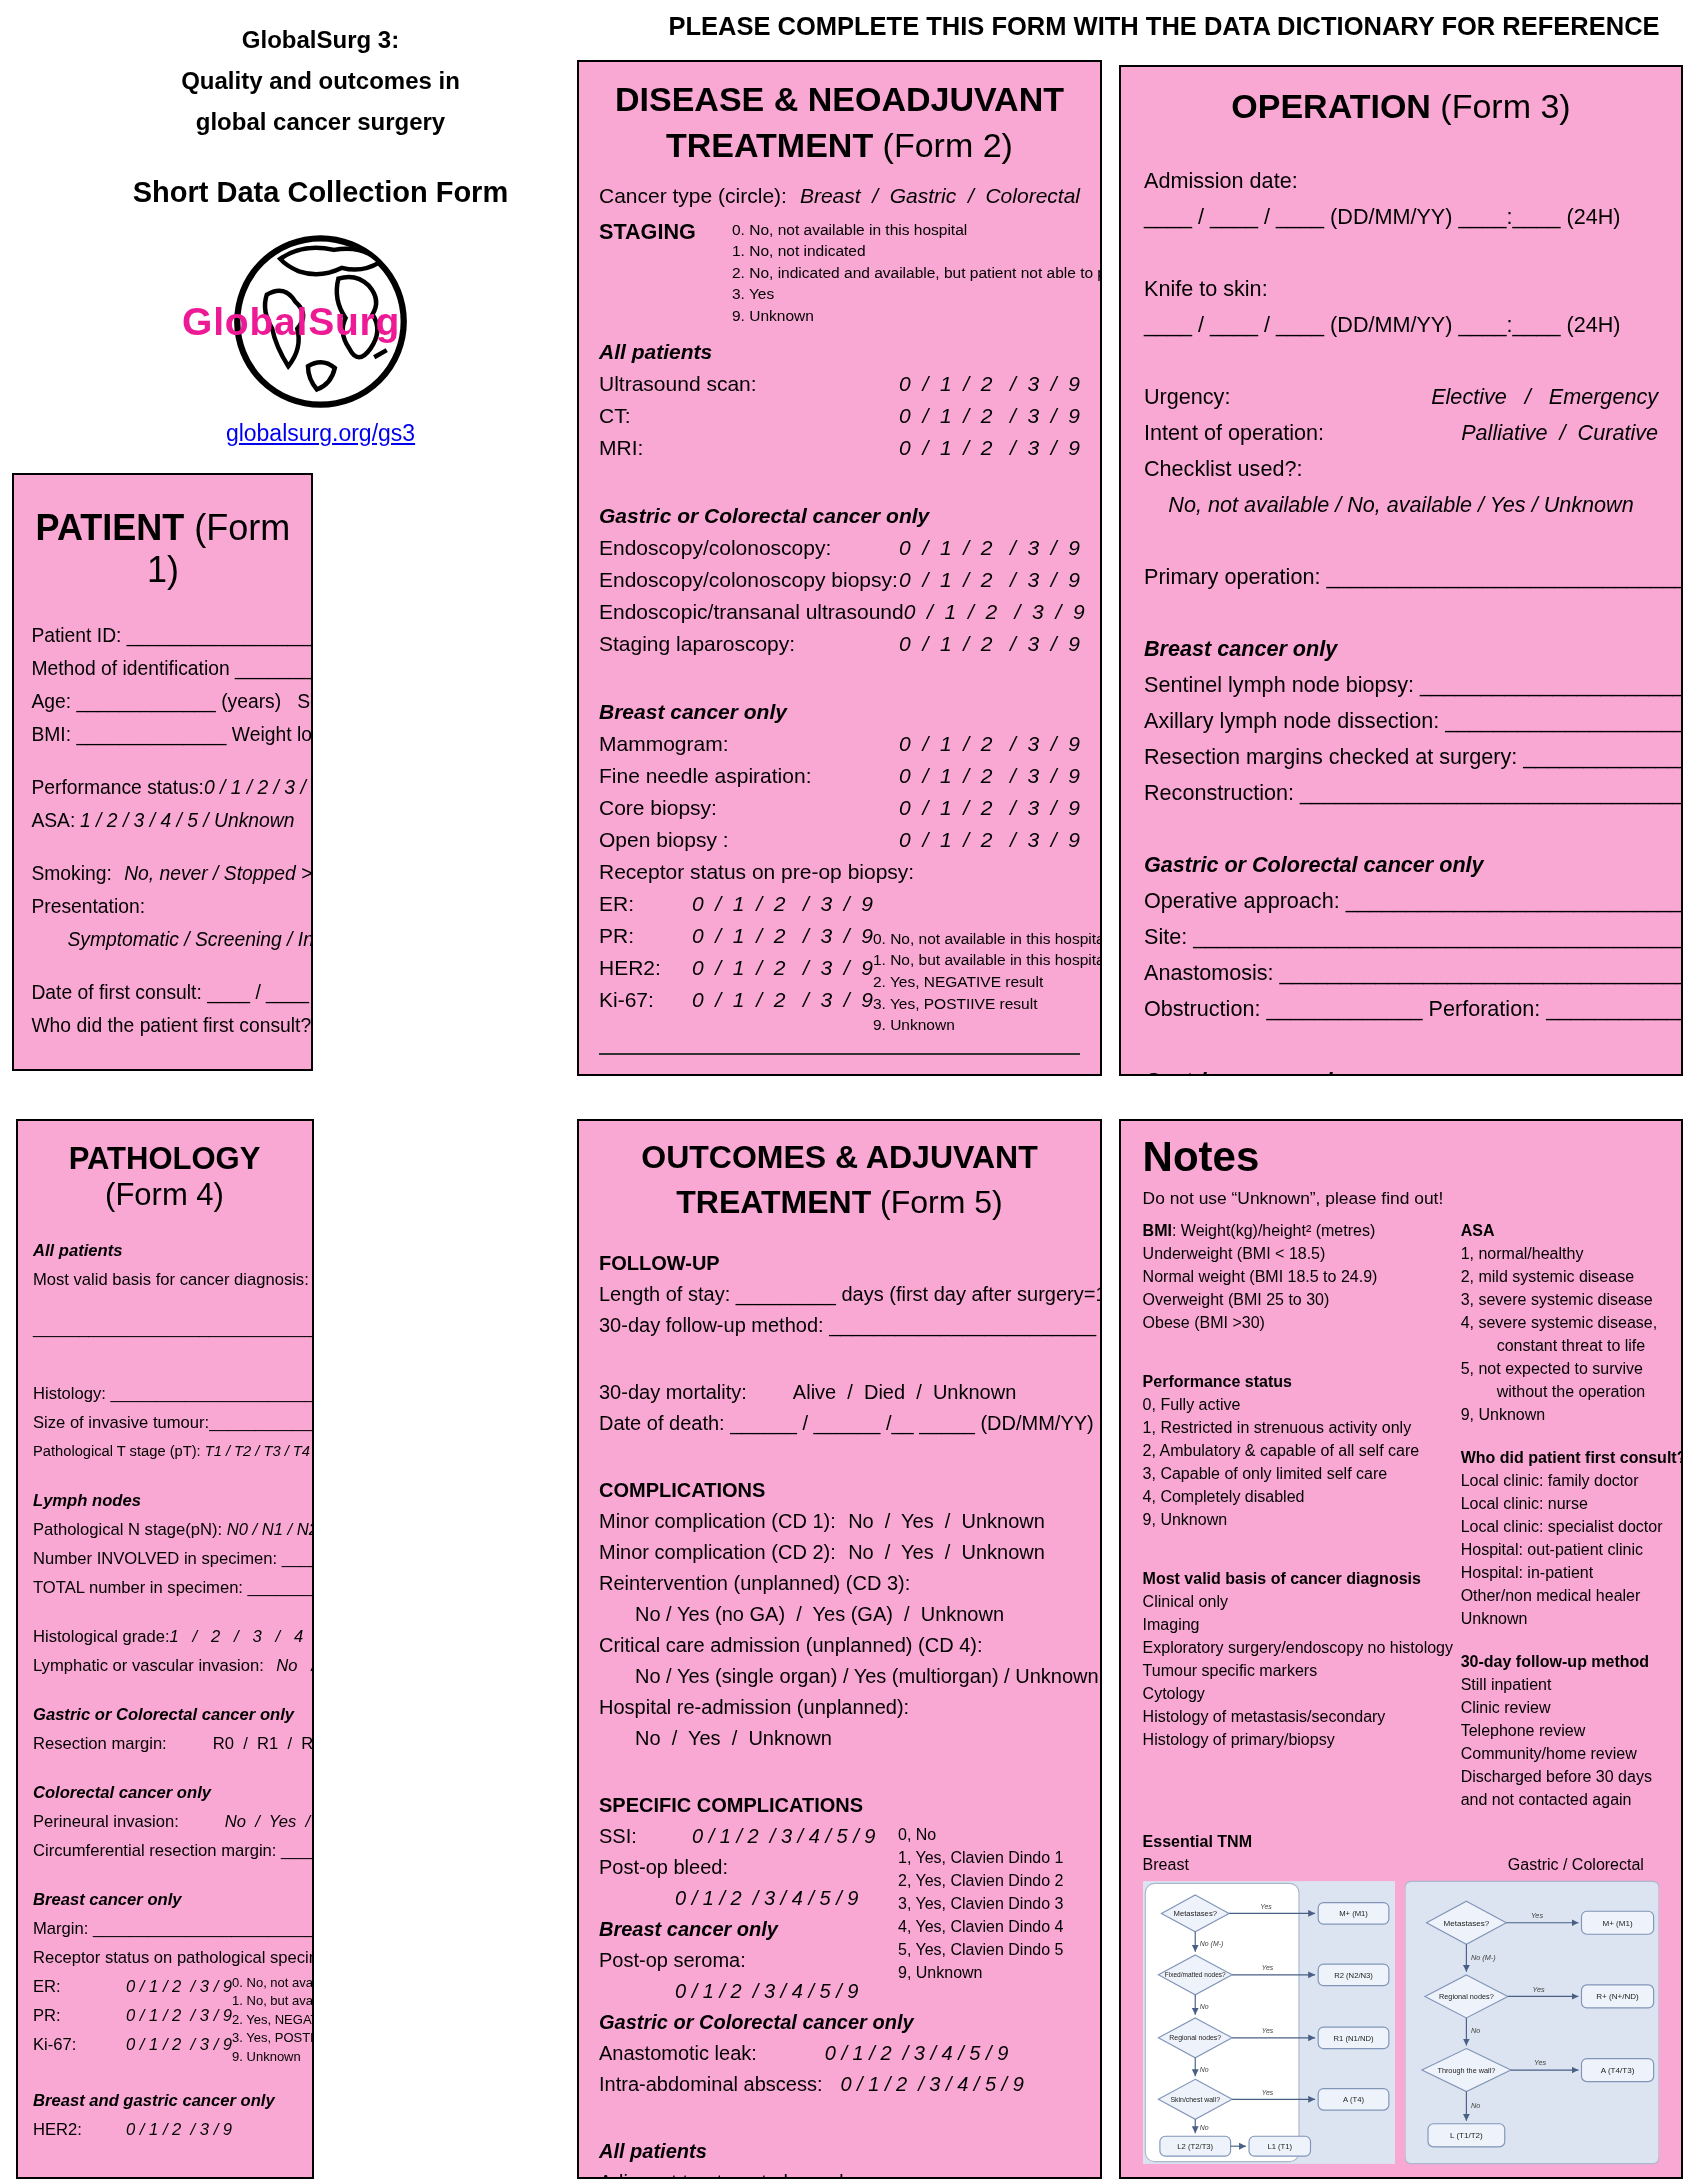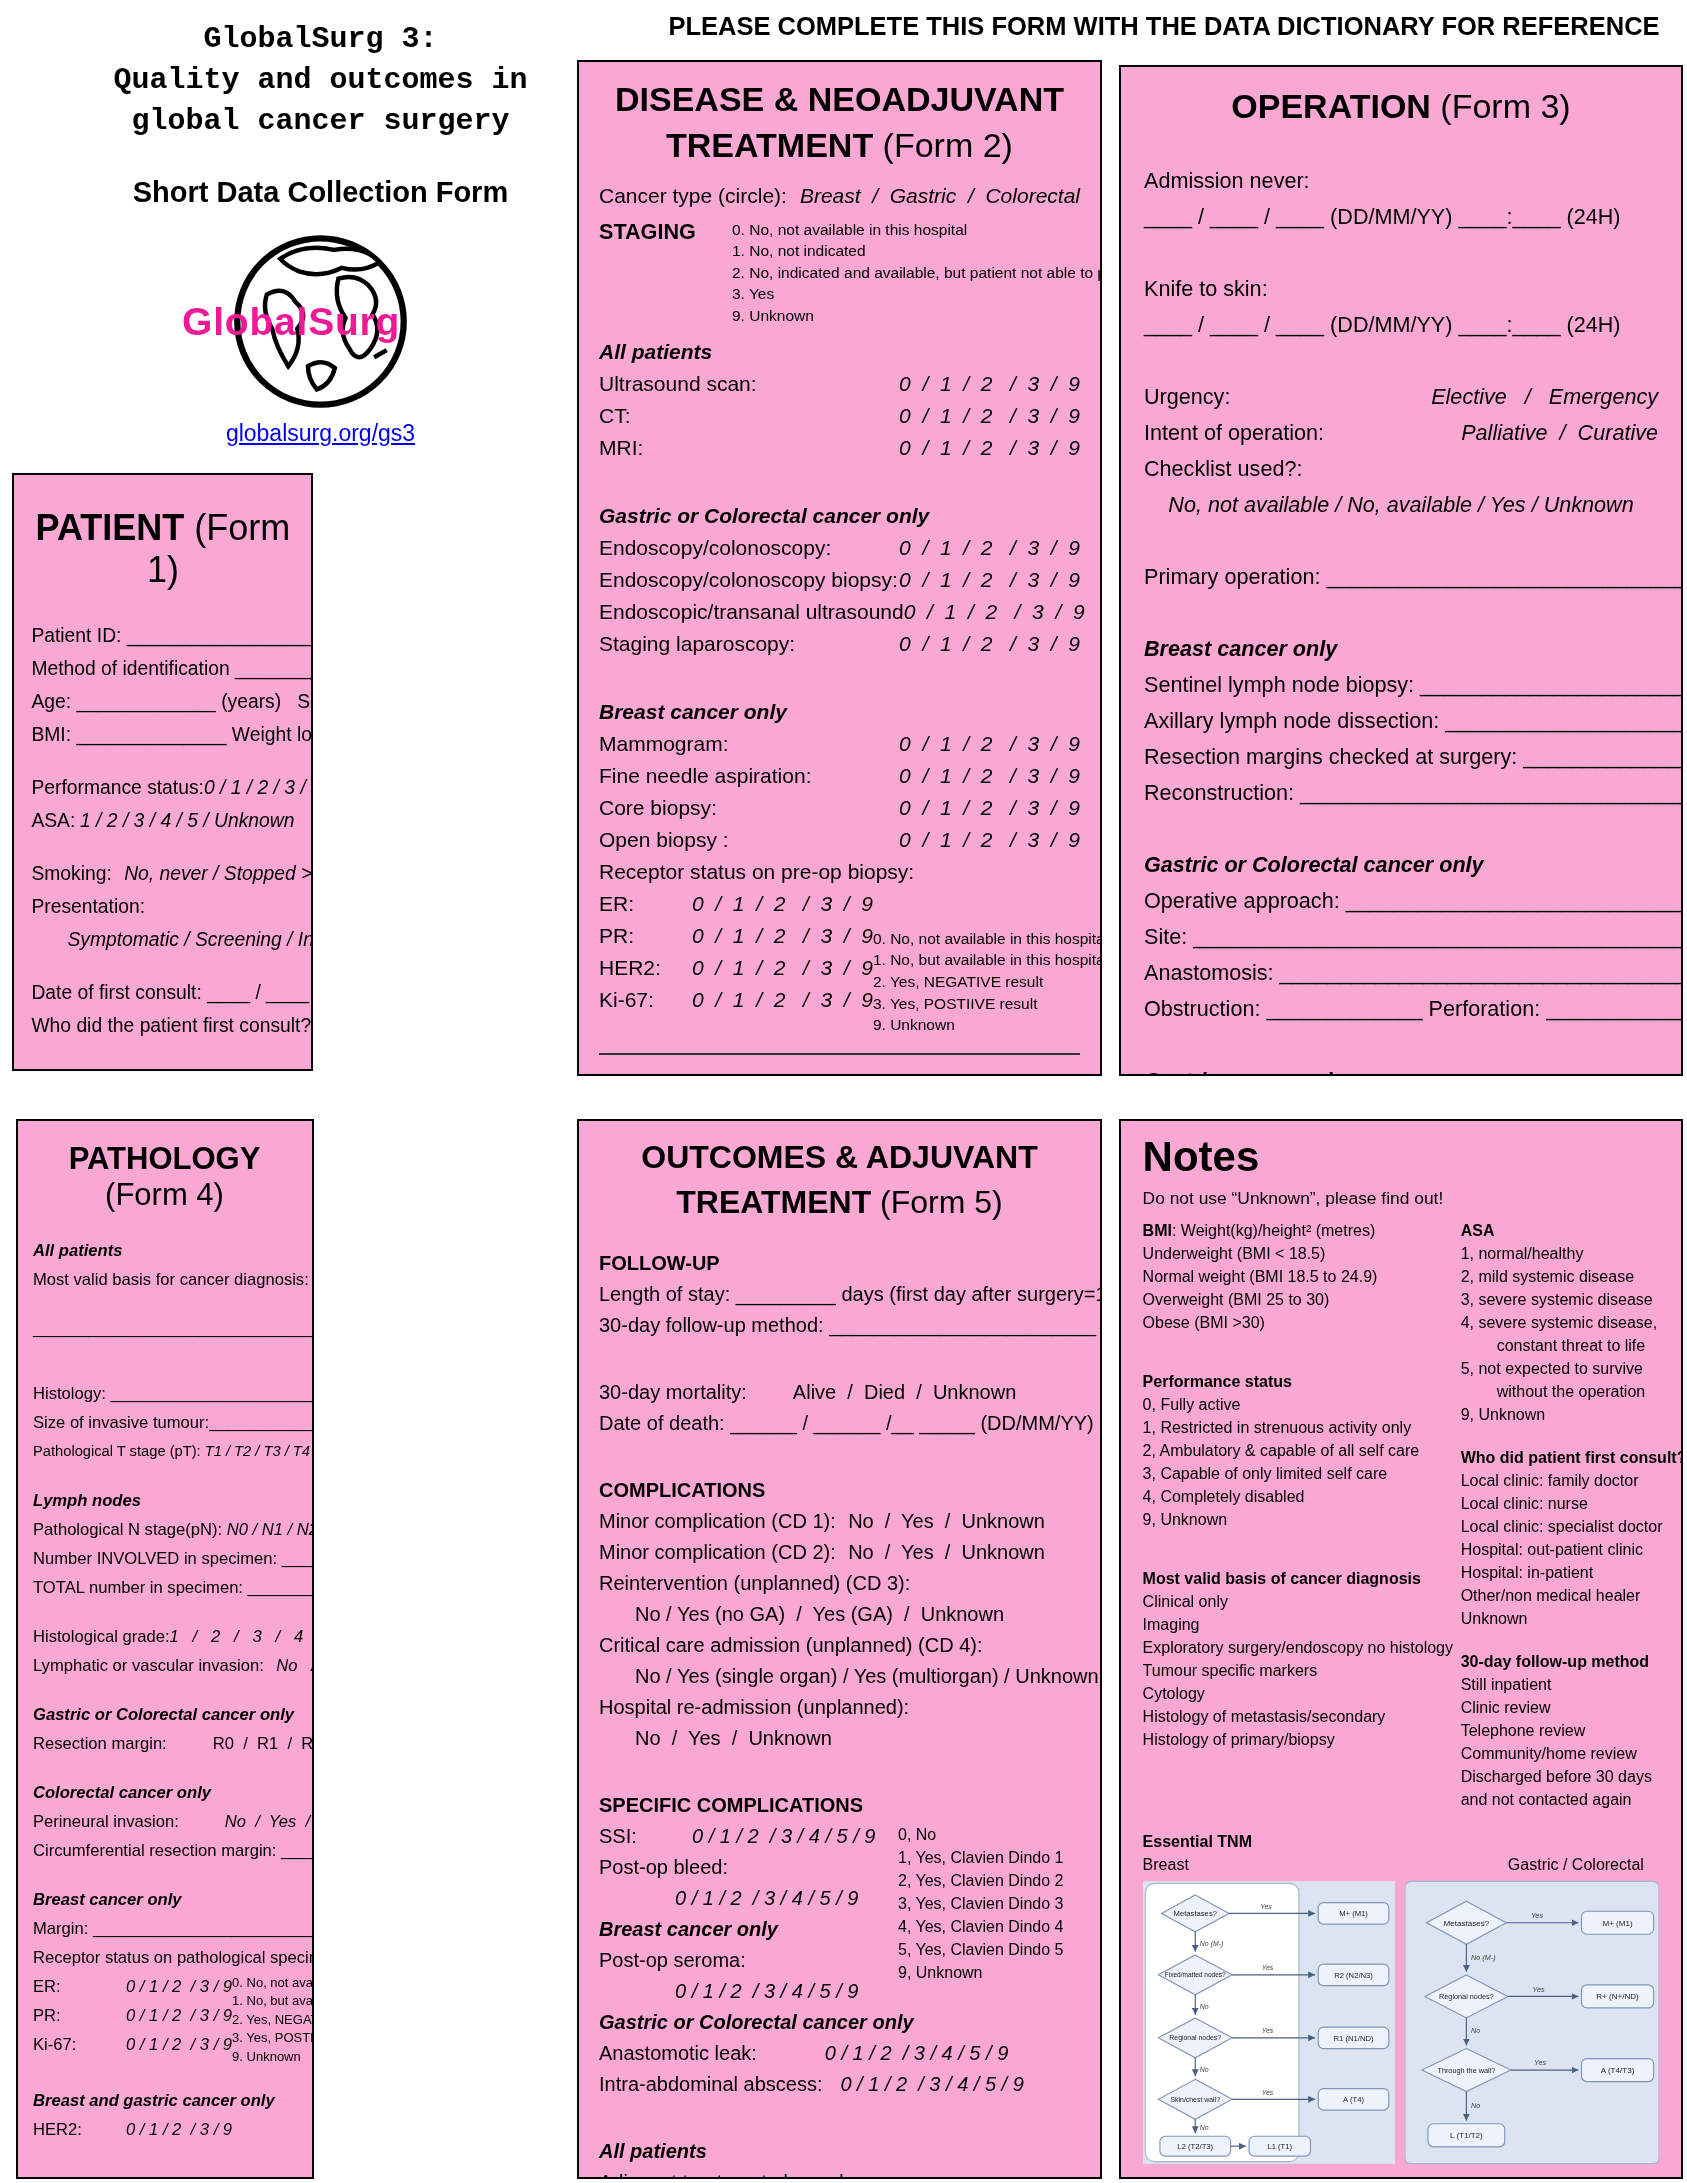--- a/index.html
+++ b/index.html
@@ -4,21 +4,21 @@
 <style>
   html,body{margin:0;padding:0;background:#e8e8e8;}
   .page{position:relative;width:1688px;height:2183px;background:#ffffff;
         font-family:"Liberation Sans",sans-serif;color:#000;overflow:hidden;}
 
   .top-header{position:absolute;left:642px;top:12.4px;width:1044px;text-align:center;
               font-weight:700;font-size:25.5px;}
 
   
   .brand{position:absolute;left:54px;top:18.6px;width:533px;text-align:center;}
-  .brand-t{font-size:30px;font-weight:700;line-height:41px;font-family:Liberation Mono, monospace;}
+  .brand-t{font-size:24px;font-weight:700;line-height:41px;}
   .brand-sub{font-size:29px;font-weight:700;margin-top:34px;}
   .logo-wrap{position:relative;width:179px;margin:23px auto 0;}
   .logo-text{position:absolute;top:68px;left:-49px;font-size:39px;font-weight:700;letter-spacing:0.8px;}
   .brand-link{display:inline-block;margin-top:6.2px;font-size:23px;text-decoration:underline;cursor:pointer;}
 
   
   .box{position:absolute;border:2.3px solid #000;background:#f9a8d4;box-sizing:border-box;overflow:hidden;}
   .patient-box  {left:12.4px;  top:473px;  width:301px; height:598px;  padding:9px 17px;}
   .disease-box  {left:577px; top:60px;   width:525px; height:1016px; padding:0 20px;}
   .operation-box{left:1119px;top:65px;   width:564px; height:1011px; padding:0 23px;}
@@ -291,21 +291,21 @@
         </div>
       </div>
   </section>
 
   <section class="box operation-box">
     <div class="box-title">
       <span class="tb">OPERATION</span><span> (Form 3)</span>
     </div>
     <div>
         <div class="line ">
-          <span class="lbl">Admission never:</span>
+          <span class="lbl">Admission date:</span>
         </div>
         <div class="line ">
           <span class="lbl">____ / ____ / ____ (DD/MM/YY) ____:____ (24H)</span>
         </div>
         <div class="line g3">
           <span class="lbl">Knife to skin:</span>
         </div>
         <div class="line ">
           <span class="lbl">____ / ____ / ____ (DD/MM/YY) ____:____ (24H)</span>
         </div>

